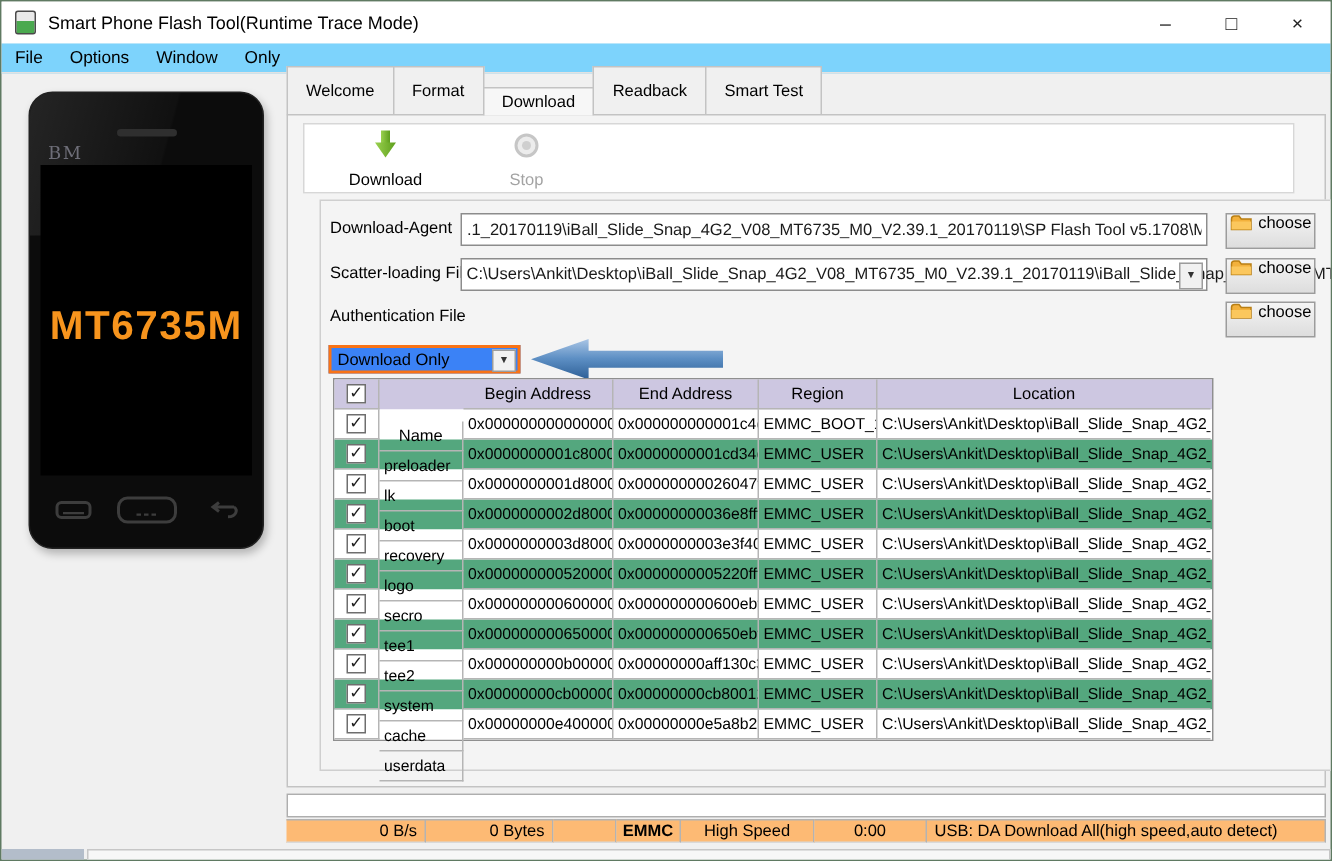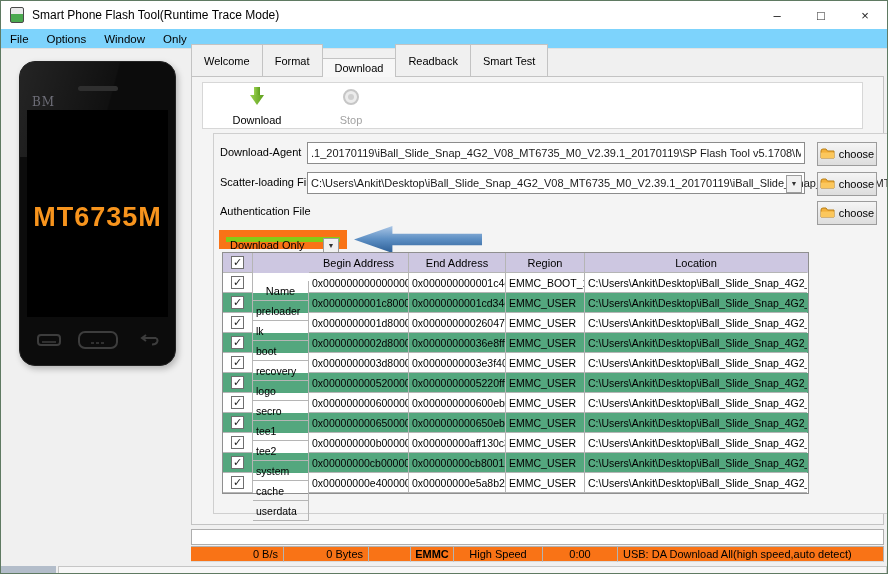--- a/index.html
+++ b/index.html
@@ -45,22 +45,22 @@
   
   .groupbox{position:absolute;left:21px;top:56px;width:679px;height:381px;border:1px solid #cfcfcf;background:#f4f4f4;}
   .frow{position:absolute;left:0;width:100%;height:22px;}
   .flabel{position:absolute;left:6px;top:4px;font-size:11px;}
   .finput{position:absolute;left:93px;top:0;width:498px;height:22px;border:1px solid #8c8c8c;background:#fff;
     font-size:11px;font-family:"Liberation Sans",sans-serif;padding:0 3px;color:#1a1a1a;}
   .finput::placeholder{color:#9a9a9a;}
   .combo-arrow{position:absolute;top:2px;right:2px;width:16px;height:18px;background:#f1f1f1;border:1px solid #9c9c9c;
     display:flex;align-items:center;justify-content:center;font-size:7px;color:#333;}
   .choosebtn{position:absolute;left:603px;top:0;width:60px;height:24px;background:linear-gradient(#f5f5f5,#dddddd);
-    border:1px solid #9c9c9c;display:flex;align-items:center;justify-content:center;gap:4px;font-size:11px;}
-  .modecombo{position:absolute;left:5px;top:96px;width:128px;height:19px;border:7px solid #f97316;background:#84cc16;font-size:11px;}
+    border:1px solid #9c9c9c;display:flex;justify-content:center;gap:4px;font-size:11px;}
+  .modecombo{position:absolute;left:5px;top:96px;width:128px;height:19px;border:2px solid #f97316;background:#3b82f6;font-size:11px;}
   .modecombo .val{position:absolute;left:4px;top:2px;}
   .modecombo .combo-arrow{top:1px;right:1px;height:15px;}
   .blue-arrow{position:absolute;left:140px;top:92px;width:128px;height:27px;
     background:linear-gradient(180deg,#a9c5e5 0%,#5d8fc4 48%,#2d5f96 100%);
     clip-path:polygon(0 50%,30% 0,30% 29%,100% 29%,100% 71%,30% 71%,30% 100%);
     filter:drop-shadow(1px 2px 1px rgba(0,0,0,.35));}
   
   .ptable{position:absolute;left:8px;top:118px;width:587px;border:1px solid #8f8f8f;background:#fff;}
   .trow{display:flex;height:20px;background:#fff;}
   .trow.hdr{background:#cdc7e1;}
@@ -69,21 +69,21 @@
     border-bottom:1px solid #b5b5b5;overflow:hidden;white-space:nowrap;height:20px;}
   .tcell:last-child{border-right:none;}
   .trow.hdr .tcell{justify-content:center;font-size:11px;}
   .ccell{justify-content:center;}
   .w0{width:30px;}.w1{width:56px;margin-top:28px;}.w2{width:100px;}.w3{width:97px;}.w4{width:79px;}.w5{width:222px;}
   .checkbox{width:13px;height:13px;background:#fff;border:1px solid #6e6e6e;font-size:11px;line-height:11px;
     display:flex;align-items:center;justify-content:center;color:#1d1d1d;}
   
   .progressbar{position:absolute;left:190px;top:528px;width:693px;height:16px;background:#fff;border:1px solid #aeaeae;}
   .statusbar{position:absolute;left:190px;top:545px;width:693px;height:16px;display:flex;font-size:11px;}
-  .seg{border-right:1px solid #b3b3b3;border-top:1px solid #b3b3b3;border-bottom:1px solid #d9d9d9;background:#f97316;
+  .seg{border-right:1px solid #b3b3b3;border-top:1px solid #b3b3b3;border-bottom:1px solid #d9d9d9;background:#fdba74;
     display:flex;align-items:center;padding:0 5px;overflow:hidden;white-space:nowrap;text-align:center;}
   .seg.r{justify-content:flex-end;}
   .seg.c{justify-content:center;}
   .seg.b{font-weight:bold;}
   .bottombar-seg{position:absolute;left:0;top:565px;width:55px;height:9px;background:#b3bdca;}
   .bottombar{position:absolute;left:57px;top:565px;width:829px;height:9px;background:#f7f7f7;border:1px solid #c6c6c6;}
 </style>
 </head>
 <body>
 

